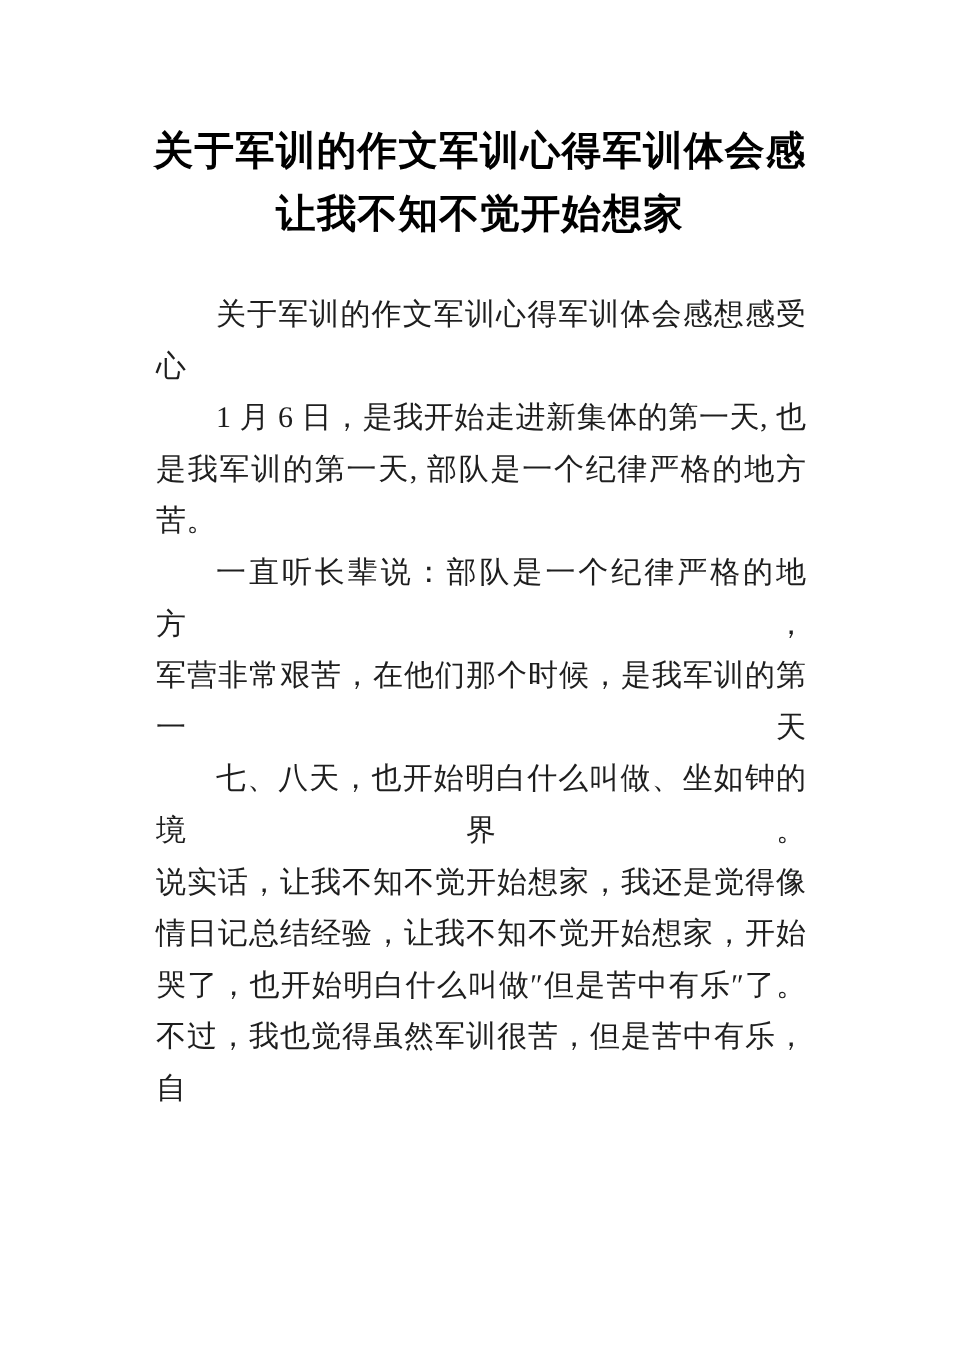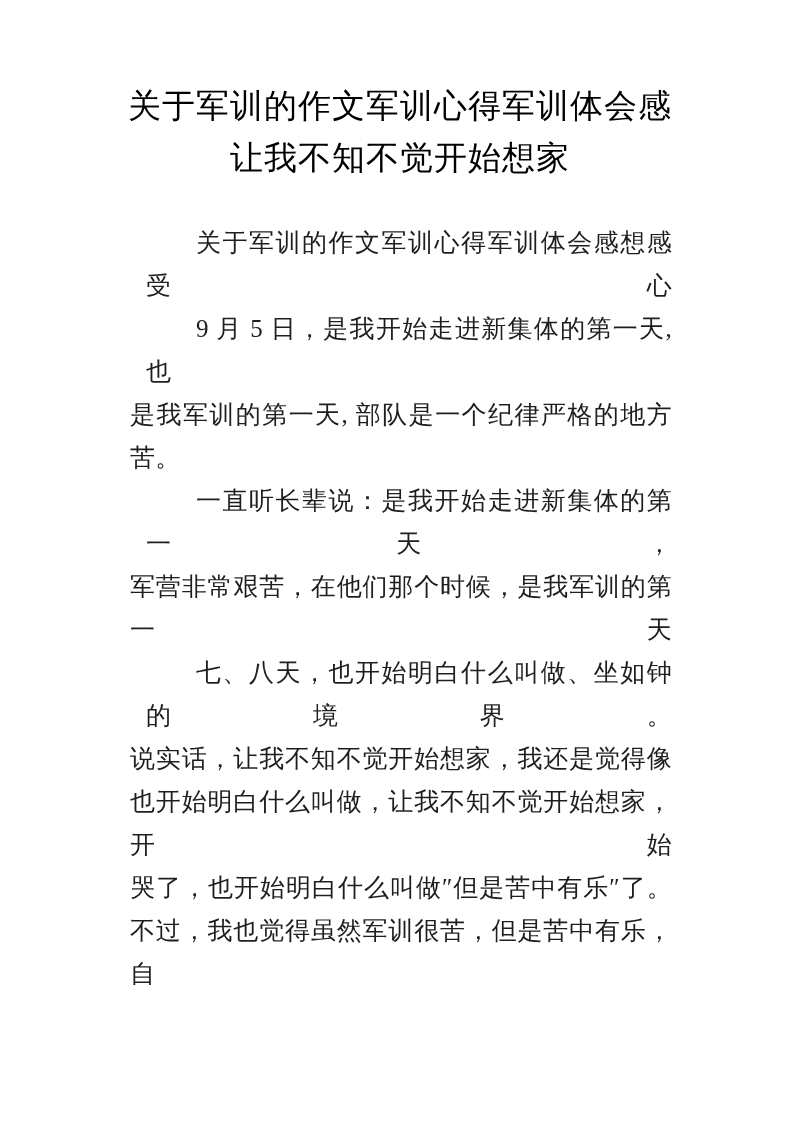--- a/index.html
+++ b/index.html
@@ -9,24 +9,24 @@
   }
   .page {
     position: relative;
     width: 800px;
     height: 1132px;
     background: #ffffff;
     overflow: hidden;
     font-family: "Liberation Serif", "DejaVu Serif", serif;
   }
   .doc-title {
-    padding-top: 80px;
+    padding-top: 100px;
     text-align: center;
     font-family: "Liberation Sans", "DejaVu Sans", sans-serif;
-    font-weight: 400;
+    font-weight: 700;
     font-size: 33px;
     line-height: 52px;
     letter-spacing: 1px;
     color: #000000;
   }
   .doc-body {
     margin: 37px 128px 0 130px;
     font-size: 25px;
     line-height: 43px;
     color: #1e1e1e;
@@ -35,39 +35,38 @@
   .body-line {
     text-align: left;
     white-space: normal;
   }
   .body-line.jfull {
     text-align: justify;
     text-align-last: justify;
   }
   .body-line.indent {
     text-indent: 2em;
-    margin-left: 16px;
   }
 </style>
 </head>
 <body>
 
 <div class="page" style="background: rgb(255, 255, 255);">
   <div class="doc-title" style="color: rgb(0, 0, 0);">
     <div class="title-line">关于军训的作文军训心得军训体会感</div>
     <div class="title-line">让我不知不觉开始想家</div>
   </div>
 
   <div class="doc-body" style="color: rgb(30, 30, 30);">
 
   <div class="body-line jfull indent">关于军训的作文军训心得军训体会感想感受心</div>
-      <div class="body-line jfull indent">9 月 5 日，是我开始走进新集体的第一天, 也</div>
+      <div class="body-line jfull indent">1 月 6 日，是我开始走进新集体的第一天, 也</div>
       <div class="body-line jfull">是我军训的第一天, 部队是一个纪律严格的地方</div>
       <div class="body-line">苦。</div>
-      <div class="body-line jfull indent">一直听长辈说：是我开始走进新集体的第一天，</div>
+      <div class="body-line jfull indent">一直听长辈说：部队是一个纪律严格的地方，</div>
       <div class="body-line jfull">军营非常艰苦，在他们那个时候，是我军训的第一天</div>
       <div class="body-line jfull indent">七、八天，也开始明白什么叫做、坐如钟的境界。</div>
       <div class="body-line jfull">说实话，让我不知不觉开始想家，我还是觉得像</div>
-      <div class="body-line jfull">也开始明白什么叫做，让我不知不觉开始想家，开始</div>
+      <div class="body-line jfull">情日记总结经验，让我不知不觉开始想家，开始</div>
       <div class="body-line jfull">哭了，也开始明白什么叫做″但是苦中有乐″了。</div>
       <div class="body-line jfull">不过，我也觉得虽然军训很苦，但是苦中有乐，自</div>
     </div>
 </div>
 
 </body></html>

